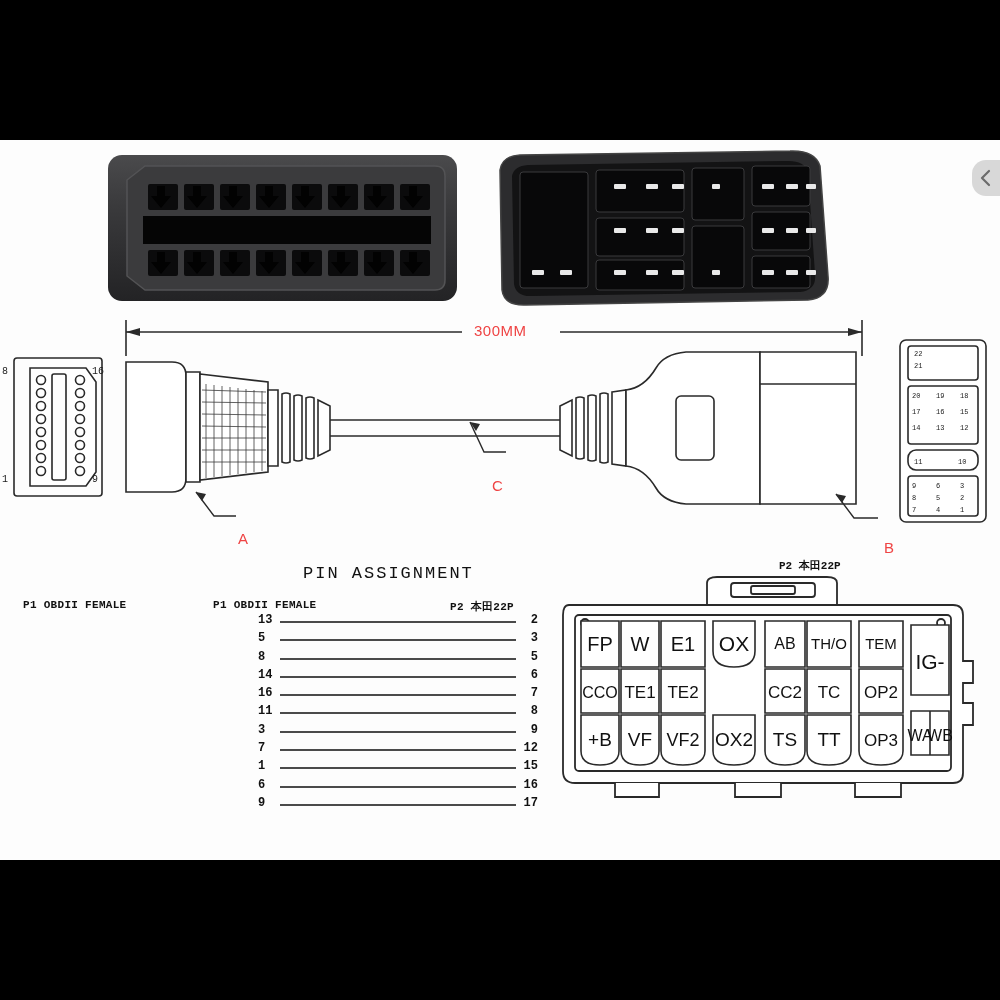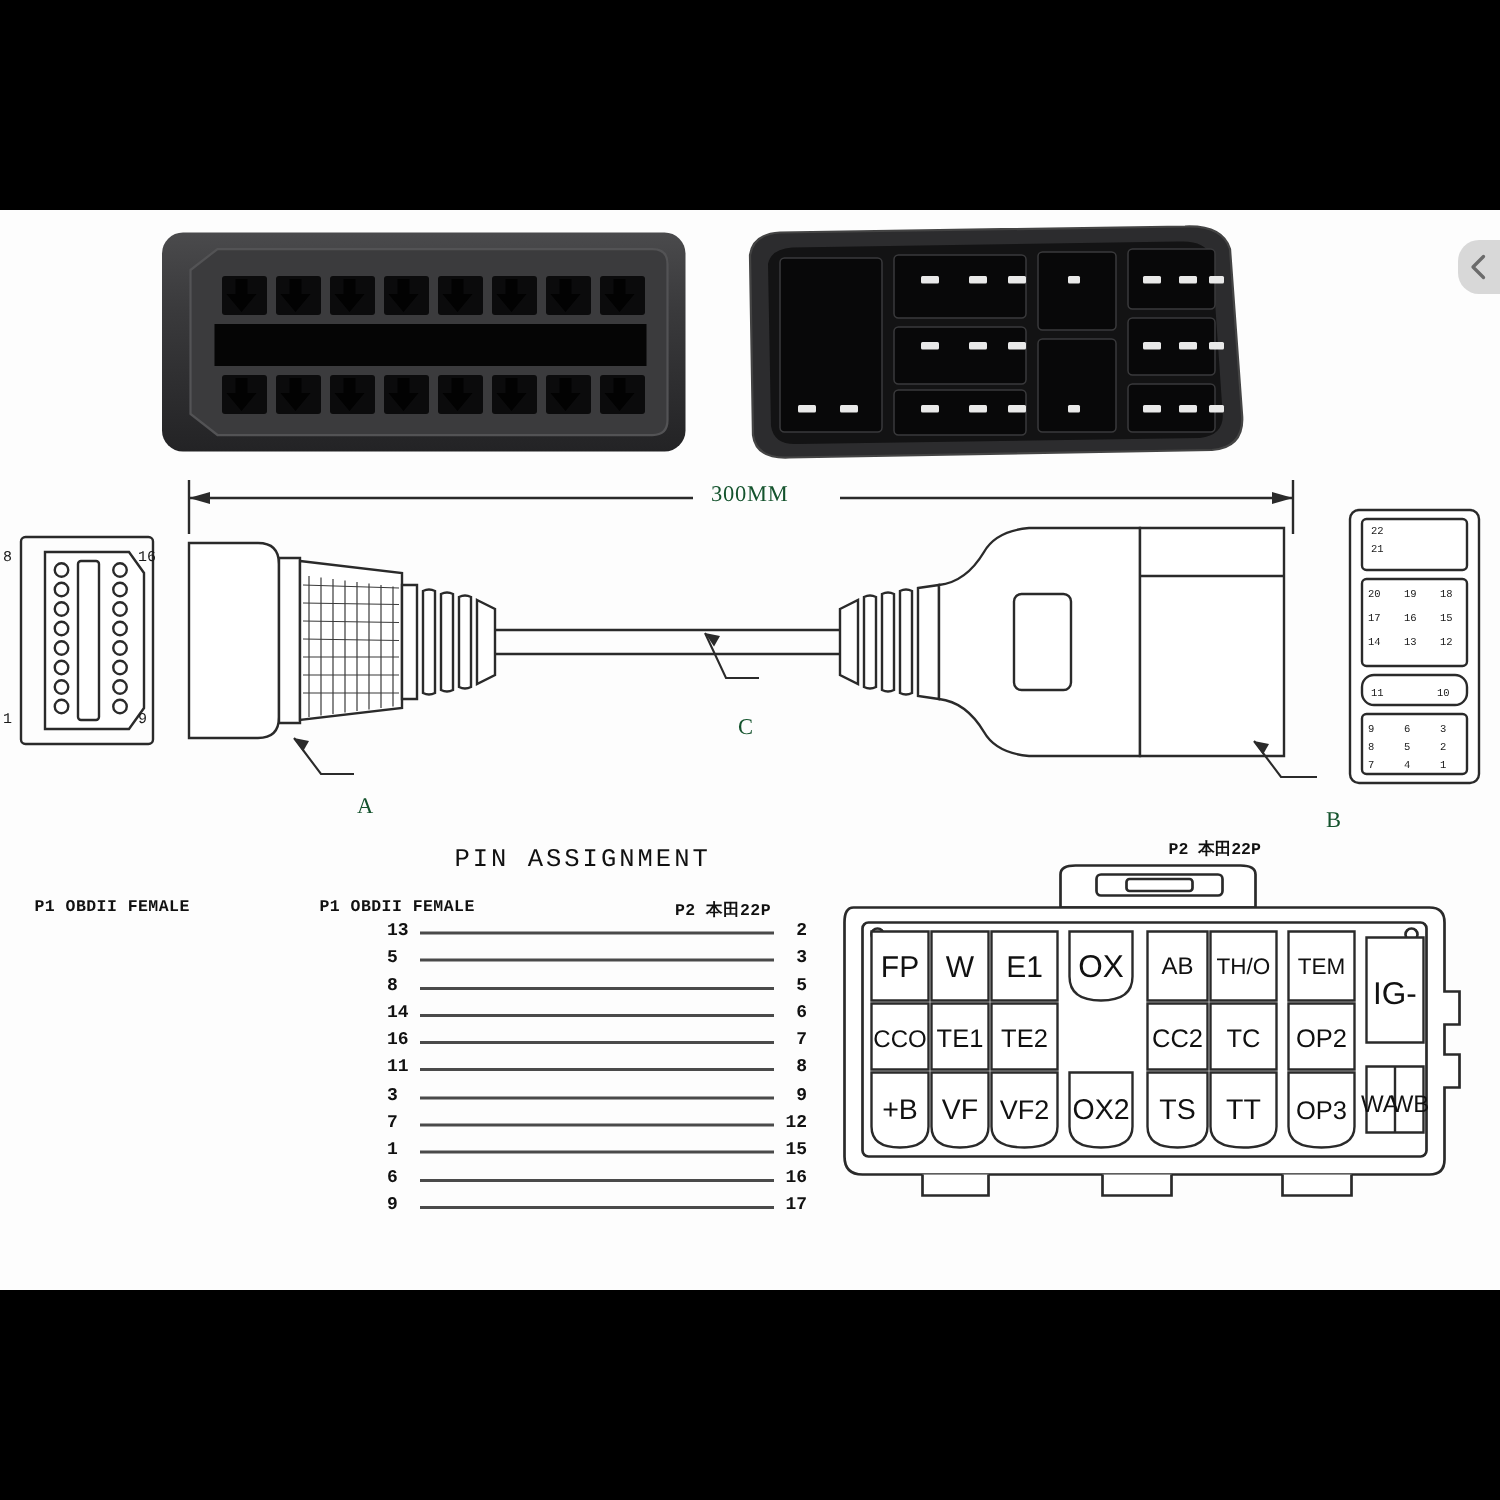--- a/index.html
+++ b/index.html
@@ -20,22 +20,22 @@
 
   
   .photo{position:absolute;}
   #photoL{left:105px;top:10px;width:355px;height:155px;}
   #photoR{left:490px;top:8px;width:345px;height:160px;}
 
   
   #draw{position:absolute;left:0;top:170px;width:1000px;height:250px;}
 
   
-  .lbl{position:absolute;font-family:Liberation Serif, serif;
-       color:#14532d;white-space:nowrap;}
+  .lbl{position:absolute;font-family:Liberation Sans, sans-serif;
+       color:#ef4444;white-space:nowrap;}
   #dimtxt{left:474px;top:182px;font-size:15px;letter-spacing:.5px;}
   #calloutA{left:238px;top:390px;font-size:15px;}
   #calloutB{left:884px;top:399px;font-size:15px;}
   #calloutC{left:492px;top:337px;font-size:15px;}
 
   
   #patitle{position:absolute;left:303px;top:424px;font-size:17px;
            font-family:"Liberation Mono",monospace;letter-spacing:2px;
            color:#111;font-weight:400;}
   #hdrL{position:absolute;left:23px;top:459px;font-size:11px;font-weight:700;

